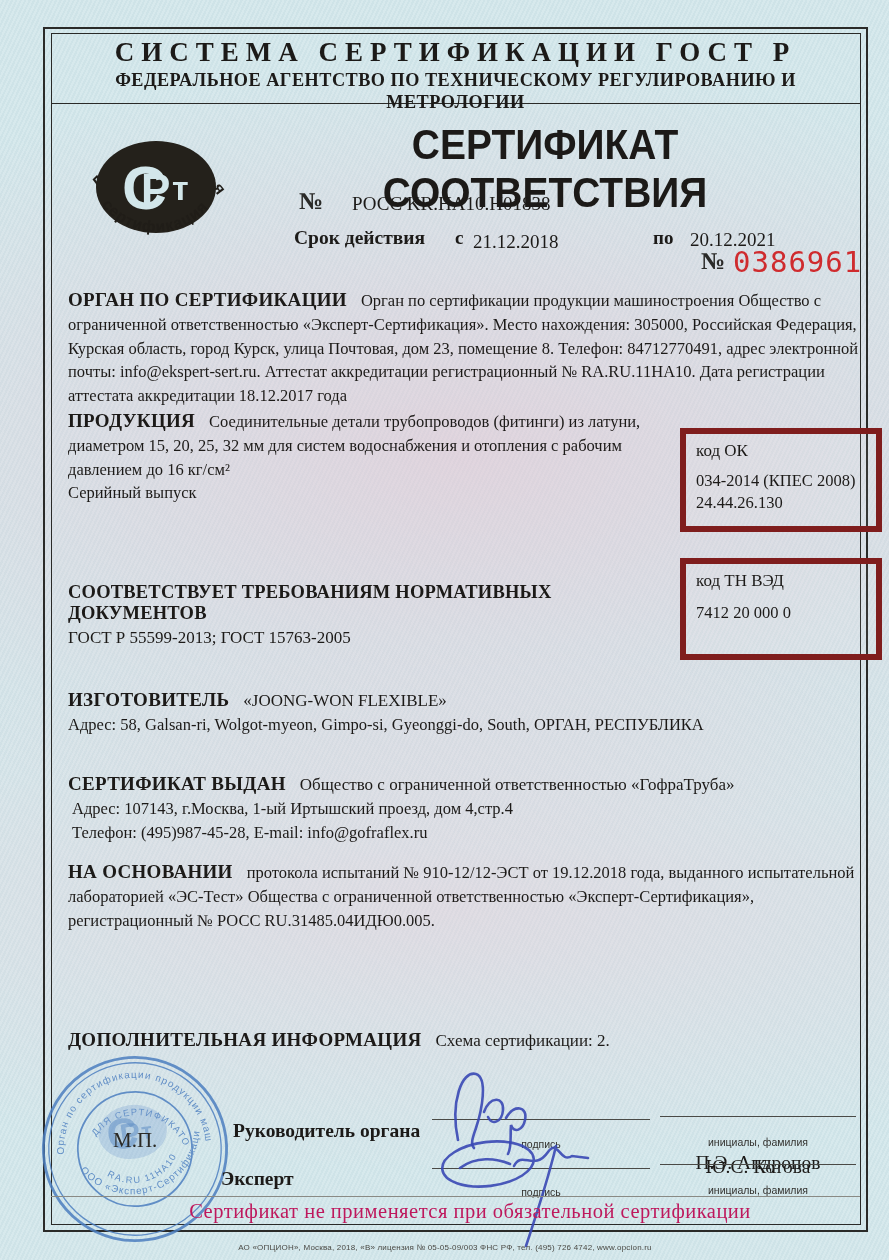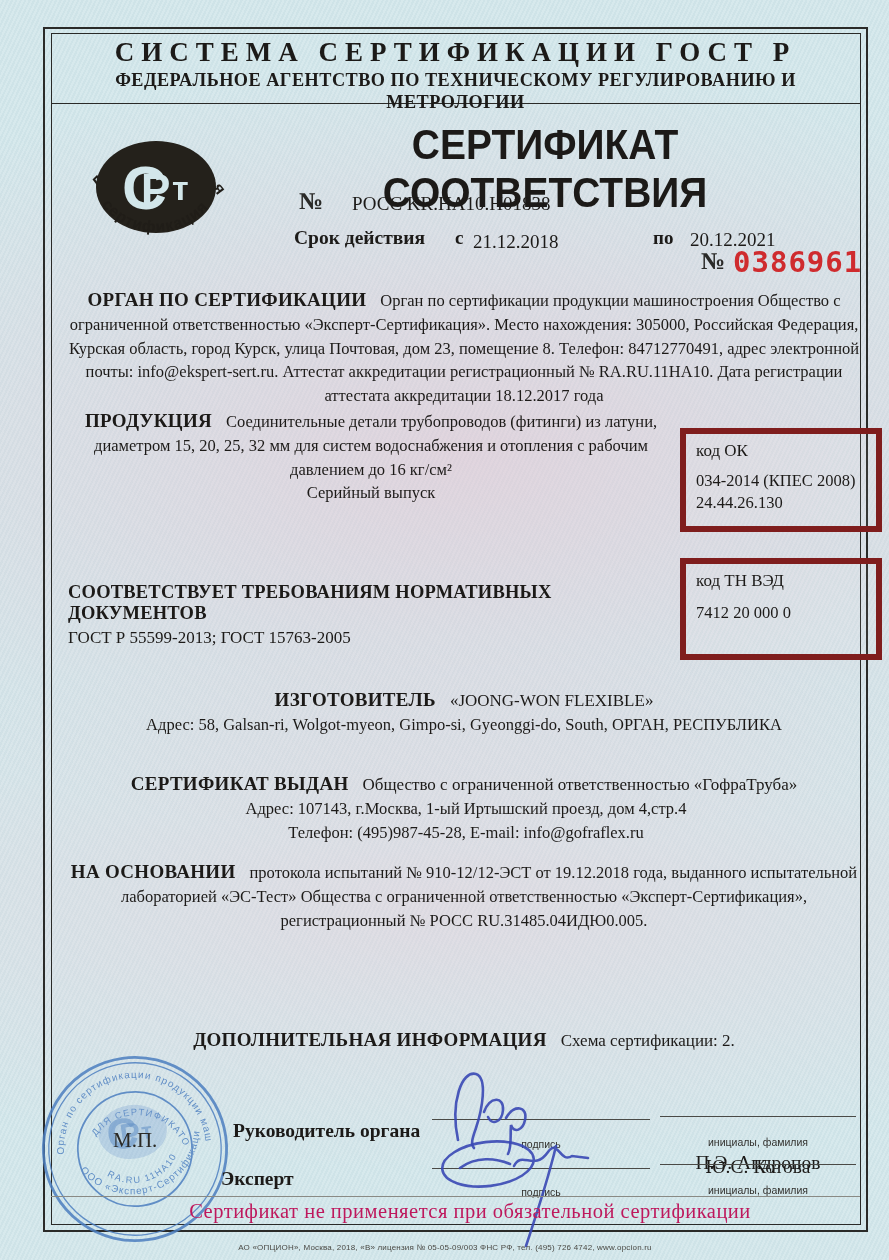--- a/index.html
+++ b/index.html
@@ -17,31 +17,31 @@
   }
   .frame-outer{position:absolute;left:43px;top:27px;right:21px;bottom:28px;border:2px solid #2a2a28;}
   .frame-inner{position:absolute;left:51px;top:33px;right:28px;bottom:35px;border:1px solid #2a2a28;}
   .hline{position:absolute;background:#2a2a28;height:1px;}
   .abs{position:absolute;}
   .ctr{text-align:center;}
   .hdr1{font-weight:bold;font-size:27px;letter-spacing:7px;}
   .hdr2{font-weight:bold;font-size:19px;letter-spacing:0.5px;transform:scaleX(.96);transform-origin:center;}
   .doc-title{font-family:"Liberation Sans",sans-serif;font-weight:bold;font-size:41px;letter-spacing:0px;transform:scale(.95,1.04);transform-origin:center;}
   .lbl{font-weight:bold;}
-  .sec{line-height:1.43;font-size:16.5px;text-align:center;}
+  .sec{line-height:1.43;font-size:16.5px;}
   .sec .h{font-weight:bold;font-size:19px;letter-spacing:.3px;margin-right:14px;}
   .codebox{position:absolute;border:6px solid #7f1d1d;font-size:16.5px;padding:6px 10px;line-height:1.3;background:rgba(255,255,255,.06);}
   .codebox .cap{font-size:17px;margin-bottom:8px;}
   .sigrole{font-family:"Liberation Serif",serif;font-weight:bold;font-size:19.5px;}
   .sline{position:absolute;border-bottom:1.4px solid #4a4a46;}
   .under-lbl{font-family:"Liberation Sans",sans-serif;font-size:10.5px;color:#33322f;text-align:center;}
   .signame{font-size:19.5px;text-align:center;}
   .statement{font-size:20.5px;letter-spacing:.5px;color:#be185d;}
   .fineprint{font-family:"Liberation Sans",sans-serif;font-size:8px;color:#4a4944;letter-spacing:.2px;}
-  .serial-red{font-family:"DejaVu Sans Mono",monospace;font-weight:bold;font-size:29px;color:#cf2b2e;letter-spacing:1px;}
+  .serial-red{font-family:"DejaVu Sans Mono",monospace;font-weight:normal;font-size:29px;color:#cf2b2e;letter-spacing:1px;}
   .serial-no{font-size:24px;font-weight:bold;color:#2a2a28;}
   .val{font-size:18px;}
   svg text{font-family:"Liberation Sans",sans-serif;}
 </style>
 </head>
 <body>
 
 <div class="paper-tint"></div>
 <div class="frame-outer"></div>
 <div class="frame-inner"></div>

